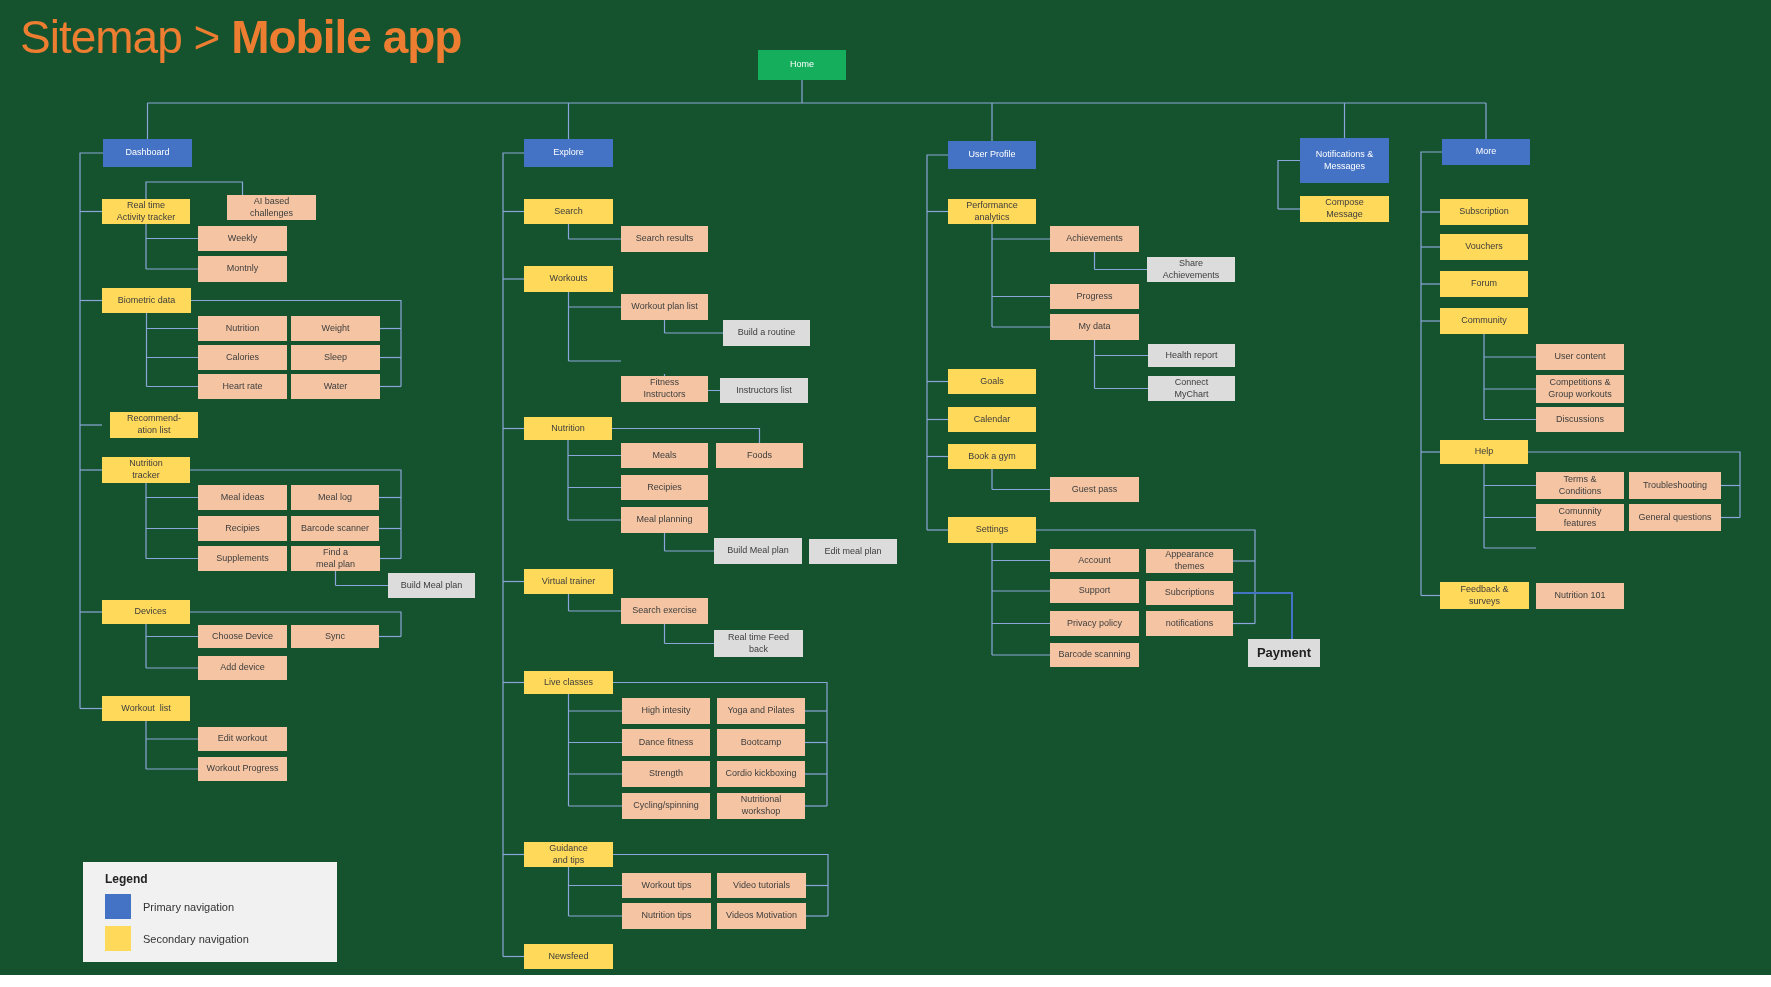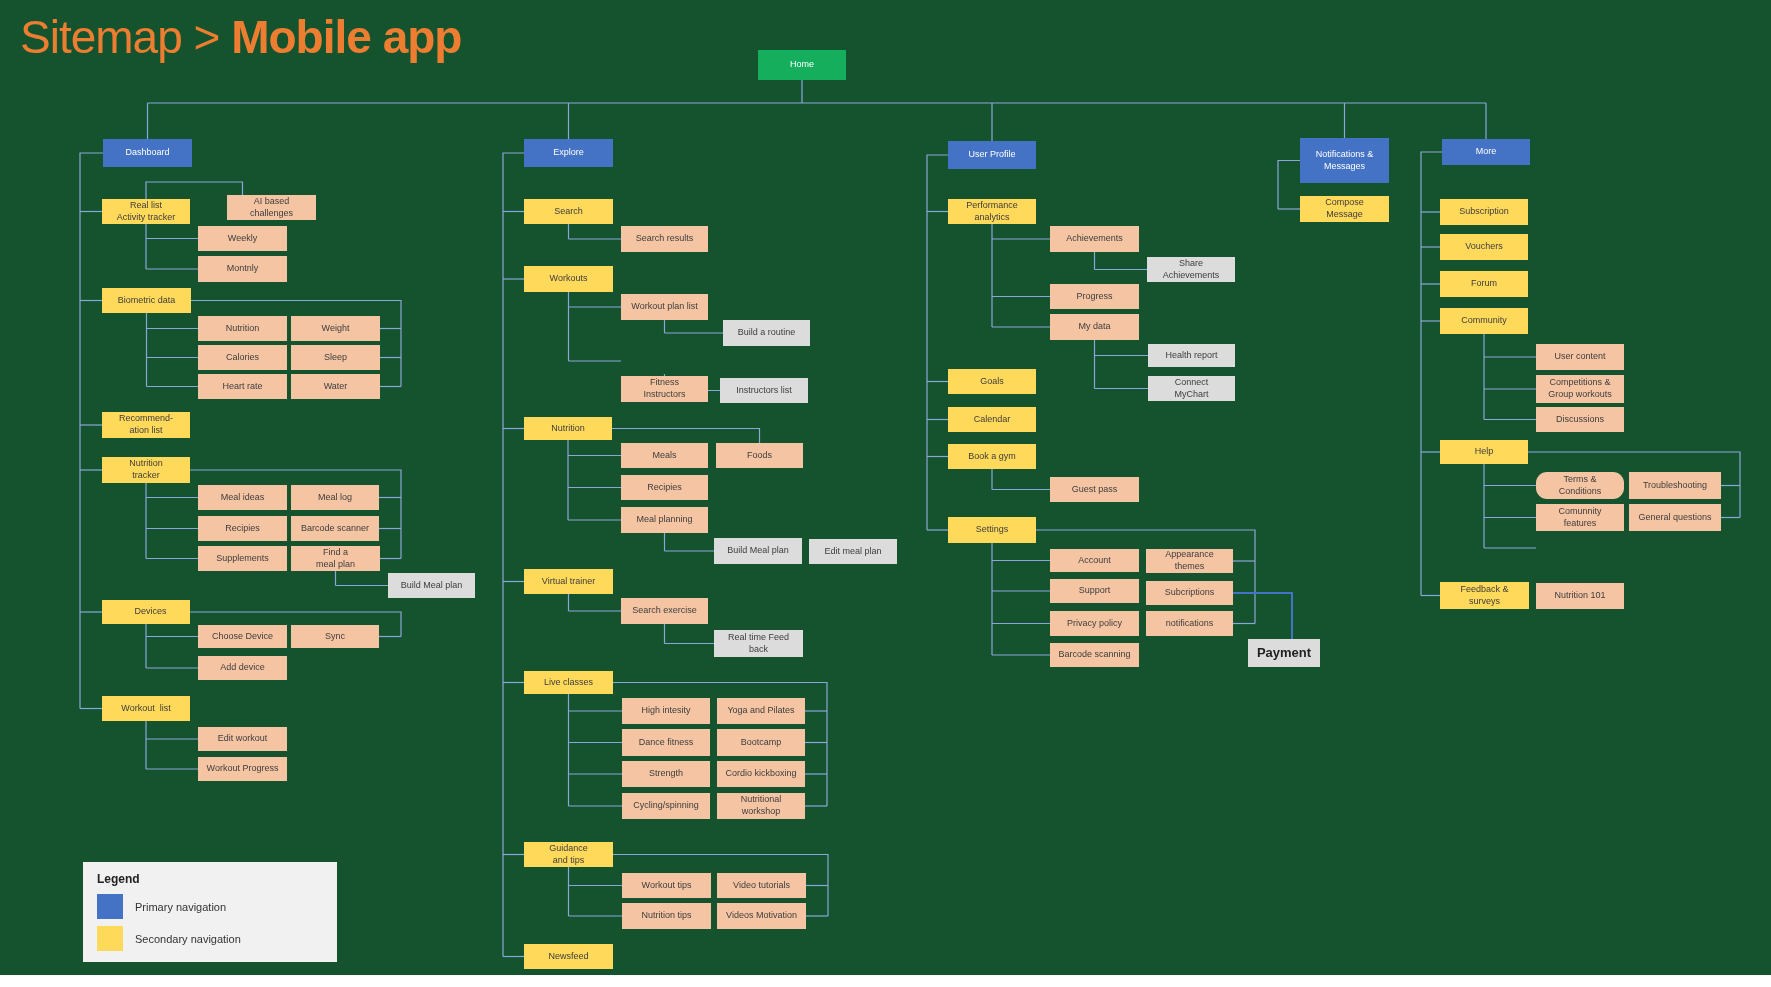--- a/index.html
+++ b/index.html
@@ -14,21 +14,21 @@
   .node{position:absolute;display:flex;align-items:center;justify-content:center;
         text-align:center;font-size:9px;line-height:1.3;color:#3d3d3d;
         box-sizing:border-box;padding:1px 3px;white-space:pre-wrap;}
   .node.home{background:var(--home,#14AE5C);color:#ffffff;}
   .node.primary{background:var(--primary,#4472C4);color:#ffffff;}
   .node.secondary{background:var(--secondary,#FFD95A);}
   .node.tertiary{background:var(--tertiary,#F5C5A3);}
   .node.utility{background:var(--utility,#DCDCDC);}
   .node.big{font-size:13px;font-weight:600;color:#1f1f1f;}
   .legend{position:absolute;left:83px;top:862px;width:254px;height:100px;
-          background:#F1F1F1;box-sizing:border-box;padding:10px 14px;}
+          background:#F1F1F1;box-sizing:border-box;padding:10px 22px;}
   .legend-title{font-size:12px;font-weight:700;color:#222;margin-bottom:8px;}
   .legend-row{display:flex;align-items:center;margin-bottom:7px;}
   .swatch{display:inline-block;width:26px;height:25px;margin-right:12px;}
   .legend-label{font-size:11px;color:#333;}
 </style>
 </head>
 <body>
 
 <div class="page">
   <h1 class="title"><span>Sitemap &gt; </span><span class="emph">Mobile app</span></h1>
@@ -172,34 +172,34 @@
     </svg>
 
   <div id="nodes">
       <div class="node home" style="left: 758px; top: 50px; width: 88px; height: 30px;">Home</div>
       <div class="node primary" style="left: 103px; top: 139px; width: 89px; height: 28px;">Dashboard</div>
       <div class="node primary" style="left: 524px; top: 139px; width: 89px; height: 28px;">Explore</div>
       <div class="node primary" style="left: 948px; top: 141px; width: 88px; height: 28px;">User Profile</div>
       <div class="node primary" style="left: 1300px; top: 138px; width: 89px; height: 45px;">Notifications &amp;
 Messages</div>
       <div class="node primary" style="left: 1442px; top: 139px; width: 88px; height: 26px;">More</div>
-      <div class="node secondary" style="left: 102px; top: 199px; width: 88px; height: 25px;">Real list
+      <div class="node secondary" style="left: 102px; top: 199px; width: 88px; height: 25px;">Real time
 Activity tracker</div>
       <div class="node tertiary" style="left: 198px; top: 195px; width: 89px; height: 25px; margin-left: 29px;">AI based
 challenges</div>
       <div class="node tertiary" style="left: 198px; top: 226px; width: 89px; height: 25px;">Weekly</div>
       <div class="node tertiary" style="left: 198px; top: 256px; width: 89px; height: 26px;">Montnly</div>
       <div class="node secondary" style="left: 102px; top: 288px; width: 89px; height: 25px;">Biometric data</div>
       <div class="node tertiary" style="left: 198px; top: 316px; width: 89px; height: 25px;">Nutrition</div>
       <div class="node tertiary" style="left: 291px; top: 316px; width: 89px; height: 25px;">Weight</div>
       <div class="node tertiary" style="left: 198px; top: 345px; width: 89px; height: 25px;">Calories</div>
       <div class="node tertiary" style="left: 291px; top: 345px; width: 89px; height: 25px;">Sleep</div>
       <div class="node tertiary" style="left: 198px; top: 374px; width: 89px; height: 25px;">Heart rate</div>
       <div class="node tertiary" style="left: 291px; top: 374px; width: 89px; height: 25px;">Water</div>
-      <div class="node secondary" style="left: 102px; top: 412px; width: 88px; height: 26px;">Recommend-
+      <div class="node secondary" style="left: 110px; top: 412px; width: 88px; height: 26px;">Recommend-
 ation list</div>
       <div class="node secondary" style="left: 102px; top: 457px; width: 88px; height: 26px;">Nutrition
 tracker</div>
       <div class="node tertiary" style="left: 198px; top: 485px; width: 89px; height: 25px;">Meal ideas</div>
       <div class="node tertiary" style="left: 291px; top: 485px; width: 88px; height: 25px;">Meal log</div>
       <div class="node tertiary" style="left: 198px; top: 516px; width: 89px; height: 25px;">Recipies</div>
       <div class="node tertiary" style="left: 291px; top: 516px; width: 88px; height: 25px;">Barcode scanner</div>
       <div class="node tertiary" style="left: 198px; top: 546px; width: 89px; height: 25px;">Supplements</div>
       <div class="node tertiary" style="left: 291px; top: 546px; width: 89px; height: 25px;">Find a
 meal plan</div>
@@ -275,21 +275,21 @@
 Message</div>
       <div class="node secondary" style="left: 1440px; top: 199px; width: 88px; height: 26px;">Subscription</div>
       <div class="node secondary" style="left: 1440px; top: 234px; width: 88px; height: 26px;">Vouchers</div>
       <div class="node secondary" style="left: 1440px; top: 271px; width: 88px; height: 26px;">Forum</div>
       <div class="node secondary" style="left: 1440px; top: 308px; width: 88px; height: 26px;">Community</div>
       <div class="node tertiary" style="left: 1536px; top: 344px; width: 88px; height: 26px;">User content</div>
       <div class="node tertiary" style="left: 1536px; top: 375px; width: 88px; height: 28px;">Competitions &amp;
 Group workouts</div>
       <div class="node tertiary" style="left: 1536px; top: 407px; width: 88px; height: 25px;">Discussions</div>
       <div class="node secondary" style="left: 1440px; top: 440px; width: 88px; height: 24px;">Help</div>
-      <div class="node tertiary" style="left: 1536px; top: 472px; width: 88px; height: 27px; border-radius: 11px;">Terms &amp;
+      <div class="node tertiary" style="left: 1536px; top: 472px; width: 88px; height: 27px;">Terms &amp;
 Conditions</div>
       <div class="node tertiary" style="left: 1629px; top: 472px; width: 92px; height: 27px;">Troubleshooting</div>
       <div class="node tertiary" style="left: 1536px; top: 504px; width: 88px; height: 27px;">Comunnity
 features</div>
       <div class="node tertiary" style="left: 1629px; top: 504px; width: 92px; height: 27px;">General questions</div>
       <div class="node tertiary" style="left: 1536px; top: 535px; width: 88px; height: 26px; margin-top: 48px;">Nutrition 101</div>
       <div class="node secondary" style="left: 1440px; top: 582px; width: 89px; height: 27px;">Feedback &amp;
 surveys</div>
     </div>
 

